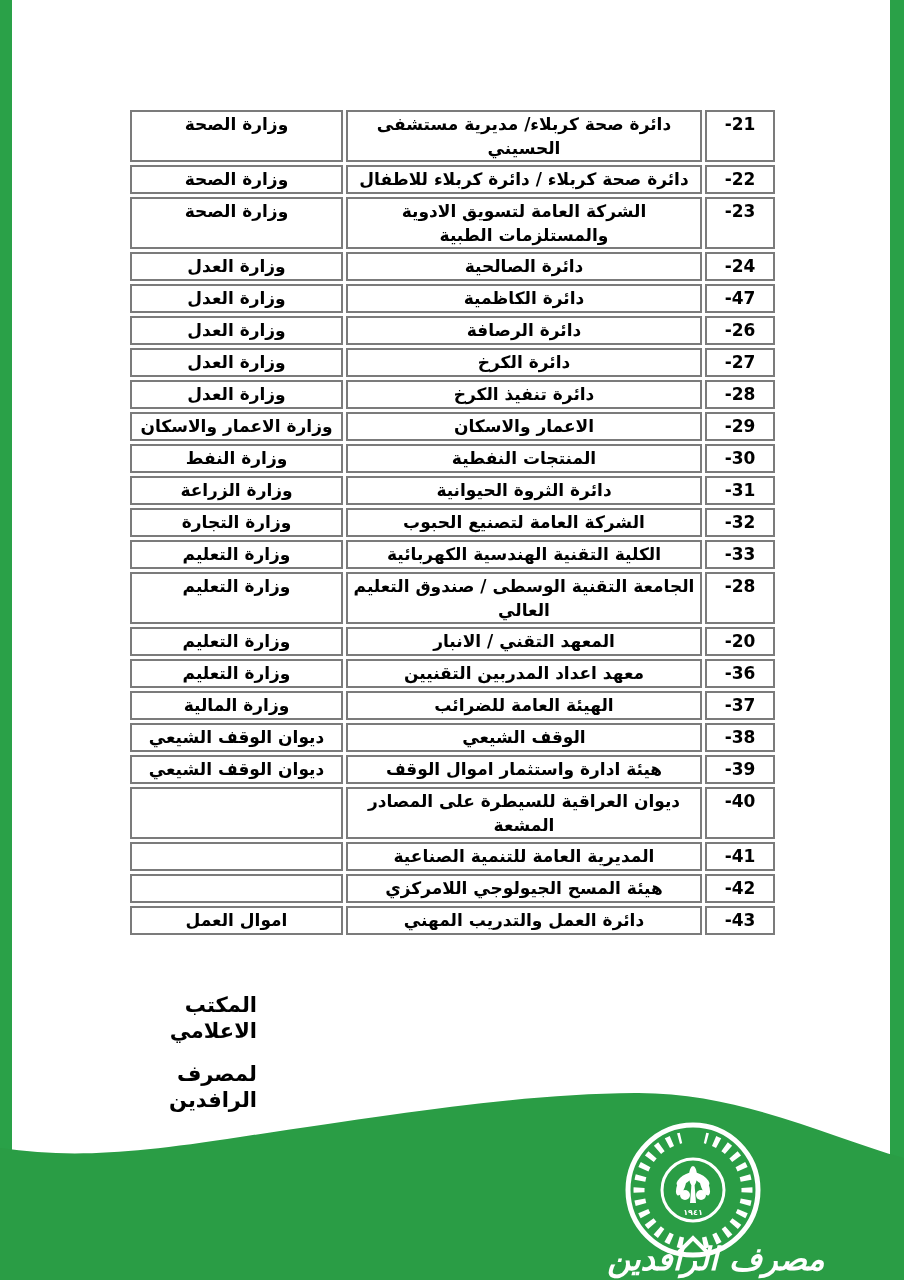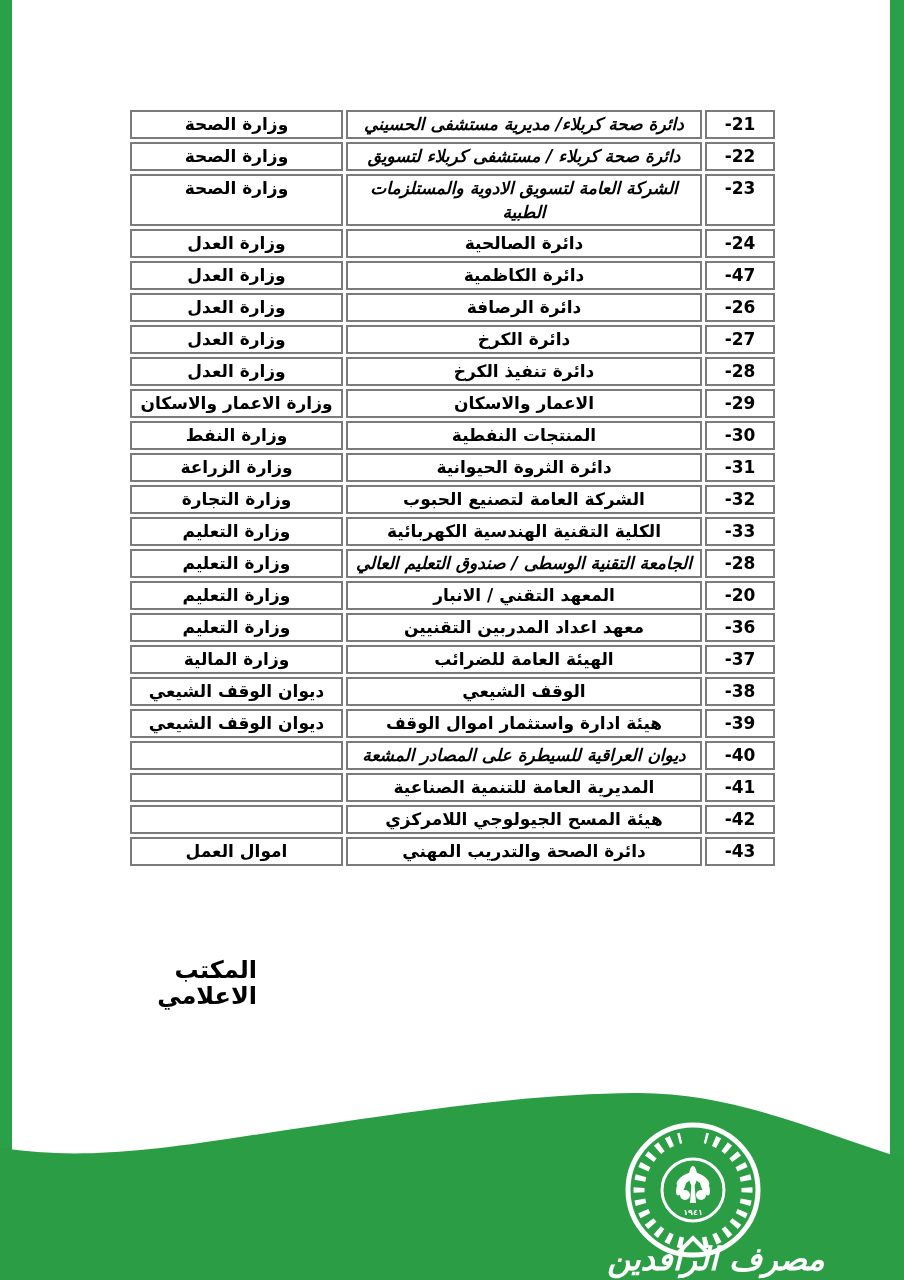--- a/index.html
+++ b/index.html
@@ -33,37 +33,37 @@
     height:25px;
     line-height:25px;
     vertical-align:top;
     text-align:center;
     font-size:17px;
     font-weight:bold;
     white-space:nowrap;
     overflow:hidden;
     padding:0 4px;
   }
-  table.agency-table td.wrap{white-space:normal;line-height:24px;font-style:italic;}
+  table.agency-table td.wrap{white-space:normal;line-height:24px;}
   td.num-cell{
     width:70px;
     background:var(--green);
     direction:ltr;
     text-align:right;
     padding-right:9px;
     font-size:20px;
     margin-left:13px;
   }
   td.dept-cell{width:356px;}
   td.min-cell{width:213px;}
 
   .signature{
-    position:absolute;left:125px;top:957px;width:132px;
+    position:absolute;left:125px;top:992px;width:132px;
     direction:rtl;text-align:right;
-    font-size:24px;font-weight:bold;line-height:26px;
+    font-size:21px;font-weight:bold;line-height:26px;
   }
   .signature .line2{margin-top:17px;}
 
   .footer-svg{position:absolute;left:0;bottom:0;display:block;}
   .logo-text{font-family:"DejaVu Sans", sans-serif;}
 </style>
 </head>
 <body>
 
 <div class="side-bar left"></div>
@@ -73,21 +73,21 @@
   <table class="agency-table">
     <tbody>
   <tr>
     <td class="num-cell">-21</td>
     <td class="dept-cell wrap">دائرة صحة كربلاء/ مديرية مستشفى الحسيني</td>
     <td class="min-cell">وزارة الصحة</td>
   </tr>
 
   <tr>
     <td class="num-cell">-22</td>
-    <td class="dept-cell wrap">دائرة صحة كربلاء / مستشفى كربلاء لتسويق</td>
+    <td class="dept-cell wrap">دائرة صحة كربلاء / دائرة كربلاء للاطفال</td>
     <td class="min-cell">وزارة الصحة</td>
   </tr>
 
   <tr>
     <td class="num-cell">-23</td>
     <td class="dept-cell wrap">الشركة العامة لتسويق الادوية والمستلزمات الطبية</td>
     <td class="min-cell">وزارة الصحة</td>
   </tr>
 
   <tr>
@@ -199,29 +199,30 @@
   </tr>
 
   <tr>
     <td class="num-cell">-42</td>
     <td class="dept-cell">هيئة المسح الجيولوجي اللامركزي</td>
     <td class="min-cell"></td>
   </tr>
 
   <tr>
     <td class="num-cell">-43</td>
-    <td class="dept-cell">دائرة الصحة والتدريب المهني</td>
+    <td class="dept-cell">دائرة العمل والتدريب المهني</td>
     <td class="min-cell">اموال العمل</td>
   </tr>
 </tbody>
   </table>
 </div>
 
 <div class="signature">
   <div class="line1">المكتب الاعلامي</div>
+  <div class="line2">لمصرف الرافدين</div>
 </div>
 
 <svg class="footer-svg" width="904" height="200" viewBox="0 0 904 200" aria-hidden="true">
   <path d="M0,68 C70,78 130,74 240,57 C400,33 520,14 635,13 C740,12 830,58 904,78 L904,200 L0,200 Z" fill="#2a9d45"></path>
   <g transform="translate(693,110)">
 
     <circle r="65" fill="none" stroke="#ffffff" stroke-width="5"></circle>
 
     <path d="M -10,53 A 54 54 0 0 1 -54 0 A 54 54 0 0 1 -12,-52" fill="none" stroke="#ffffff" stroke-width="11" stroke-dasharray="5 7"></path>
     <path d="M 10,53 A 54 54 0 0 0 54 0 A 54 54 0 0 0 12,-52" fill="none" stroke="#ffffff" stroke-width="11" stroke-dasharray="5 7"></path>

